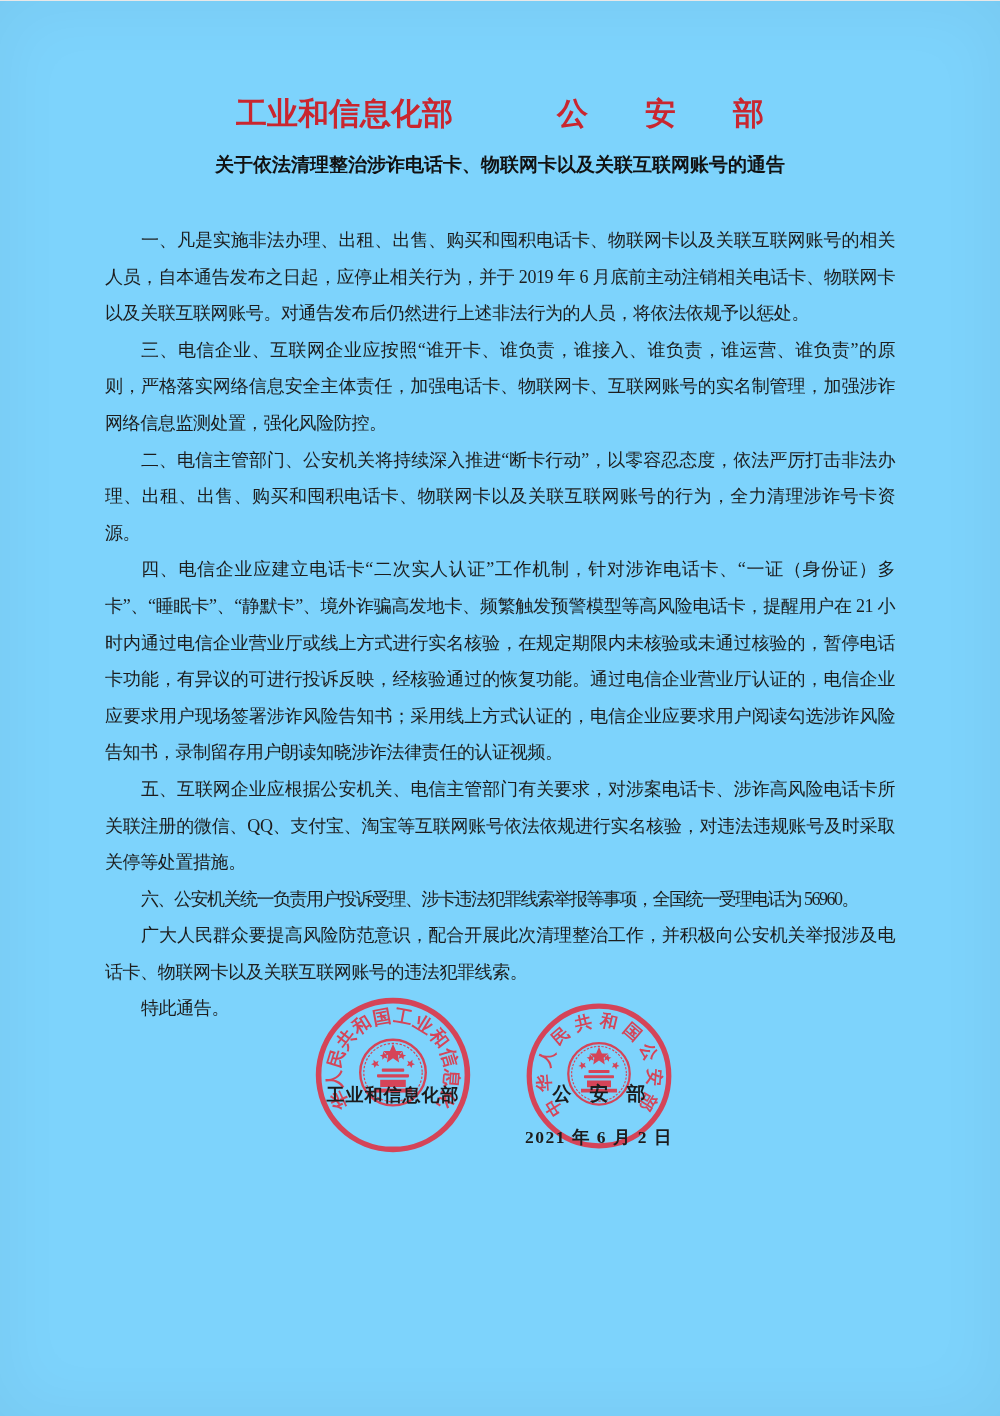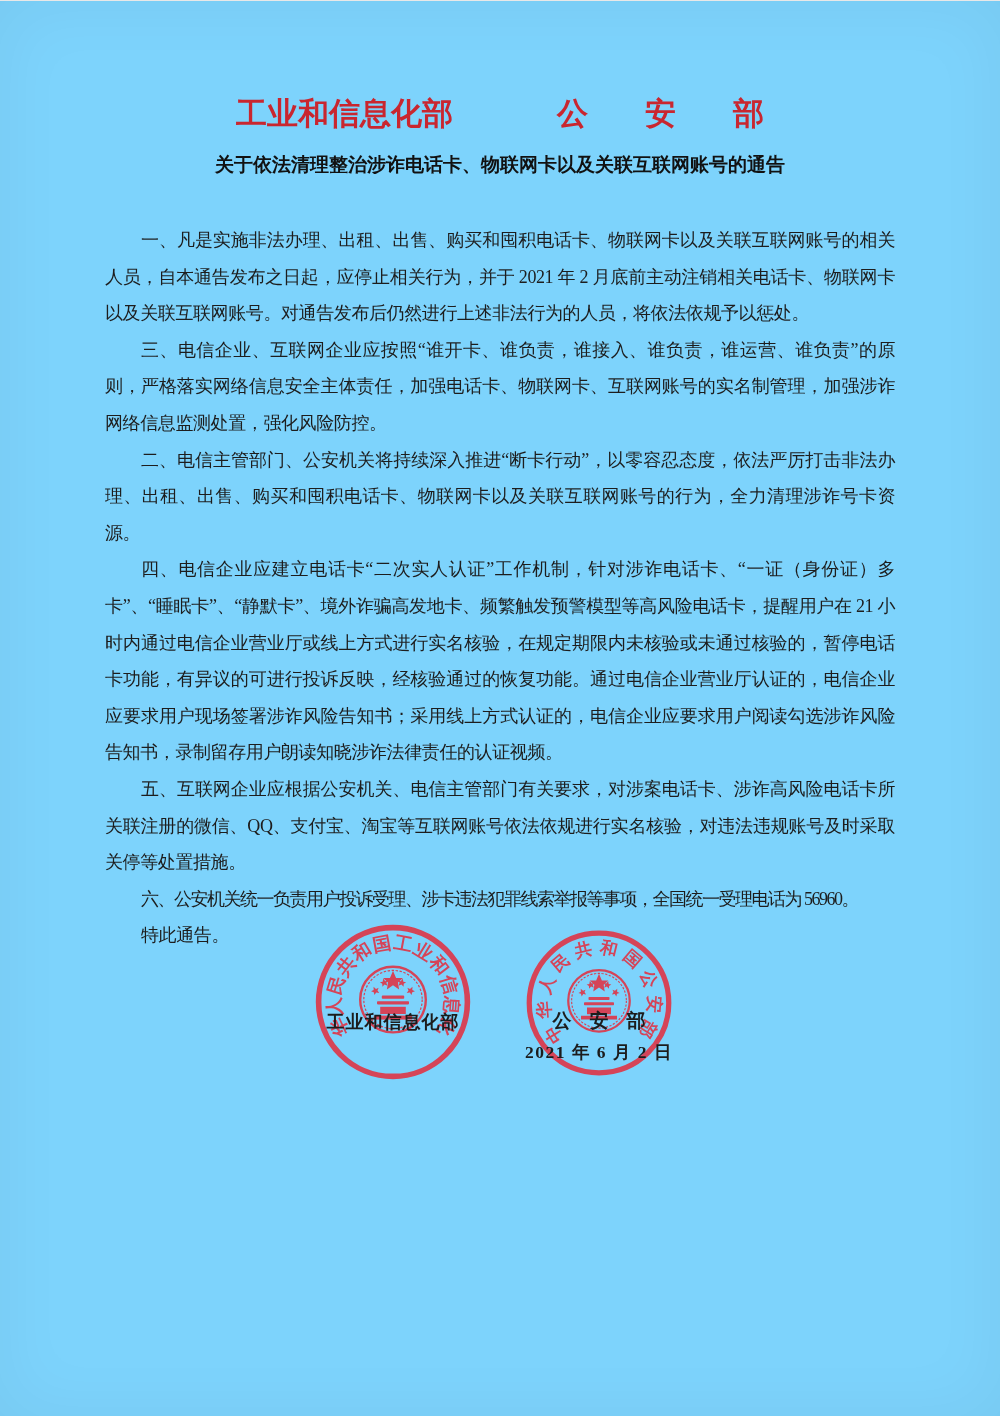--- a/index.html
+++ b/index.html
@@ -49,41 +49,42 @@
   .seal { position:absolute; }
   .seal svg { display:block; width:100%; height:100%; opacity:0.93; }
   .seal-miit { left:313px; top:0; width:160px; height:160px; }
   .seal-mps  { left:524px; top:6px;  width:150px; height:150px; }
   .seal-overlay {
     position:absolute; left:0; width:100%;
     text-align:center; color:#1c1c1c; font-weight:700; white-space:nowrap;
   }
   .seal-miit .seal-name { top:88px; font-size:18px; letter-spacing:1px; }
   .seal-mps  .seal-name { top:80px; font-size:19px; letter-spacing:18px; padding-left:18px; box-sizing:border-box; }
-  .seal-mps  .seal-date { top:112px; font-size:17.5px; letter-spacing:1.5px; }
+  .seal-mps  .seal-date { top:124px; font-size:17.5px; letter-spacing:1.5px; }
 </style>
 </head>
 <body>
 
 <div class="page">
 
   <div class="ministries">
     <span class="ministry-left">工业和信息化部</span>
     <span class="ministry-right">公安部</span>
   </div>
 
   <div class="doc-title">关于依法清理整治涉诈电话卡、物联网卡以及关联互联网账号的通告</div>
 
   <div class="body-text">
-    <p>一、凡是实施非法办理、出租、出售、购买和囤积电话卡、物联网卡以及关联互联网账号的相关人员，自本通告发布之日起，应停止相关行为，并于 2021 年 2 月底前主动注销相关电话卡、物联网卡以及关联互联网账号。对通告发布后仍然进行上述非法行为的人员，将依法依规予以惩处。</p>
+    <p>一、凡是实施非法办理、出租、出售、购买和囤积电话卡、物联网卡以及关联互联网账号的相关人员，自本通告发布之日起，应停止相关行为，并于 2019 年 6 月底前主动注销相关电话卡、物联网卡以及关联互联网账号。对通告发布后仍然进行上述非法行为的人员，将依法依规予以惩处。</p>
     <p>三、电信企业、互联网企业应按照“谁开卡、谁负责，谁接入、谁负责，谁运营、谁负责”的原则，严格落实网络信息安全主体责任，加强电话卡、物联网卡、互联网账号的实名制管理，加强涉诈网络信息监测处置，强化风险防控。</p>
     <p>二、电信主管部门、公安机关将持续深入推进“断卡行动”，以零容忍态度，依法严厉打击非法办理、出租、出售、购买和囤积电话卡、物联网卡以及关联互联网账号的行为，全力清理涉诈号卡资源。</p>
     <p>四、电信企业应建立电话卡“二次实人认证”工作机制，针对涉诈电话卡、“一证（身份证）多卡”、“睡眠卡”、“静默卡”、境外诈骗高发地卡、频繁触发预警模型等高风险电话卡，提醒用户在 21 小时内通过电信企业营业厅或线上方式进行实名核验，在规定期限内未核验或未通过核验的，暂停电话卡功能，有异议的可进行投诉反映，经核验通过的恢复功能。通过电信企业营业厅认证的，电信企业应要求用户现场签署涉诈风险告知书；采用线上方式认证的，电信企业应要求用户阅读勾选涉诈风险告知书，录制留存用户朗读知晓涉诈法律责任的认证视频。</p>
     <p>五、互联网企业应根据公安机关、电信主管部门有关要求，对涉案电话卡、涉诈高风险电话卡所关联注册的微信、QQ、支付宝、淘宝等互联网账号依法依规进行实名核验，对违法违规账号及时采取关停等处置措施。</p>
     <p class="tight">六、公安机关统一负责用户投诉受理、涉卡违法犯罪线索举报等事项，全国统一受理电话为 56960。</p>
+    <p>广大人民群众要提高风险防范意识，配合开展此次清理整治工作，并积极向公安机关举报涉及电话卡、物联网卡以及关联互联网账号的违法犯罪线索。</p>
     <p class="closing">特此通告。</p>
   </div>
 
   <div class="seal-area">
 
     <div class="seal seal-miit">
       <svg viewBox="0 0 200 200">
         <defs>
           <path id="arc-a" d="M 49.4,142.4 A 66,66 0 1 1 150.6,142.4" fill="none"></path>
           <path id="star-a" d="M0,-10 L2.94,-3.09 L9.51,-3.09 L4.76,1.18 L5.88,8.09 L0,4 L-5.88,8.09 L-4.76,1.18 L-9.51,-3.09 L-2.94,-3.09 Z"></path>

